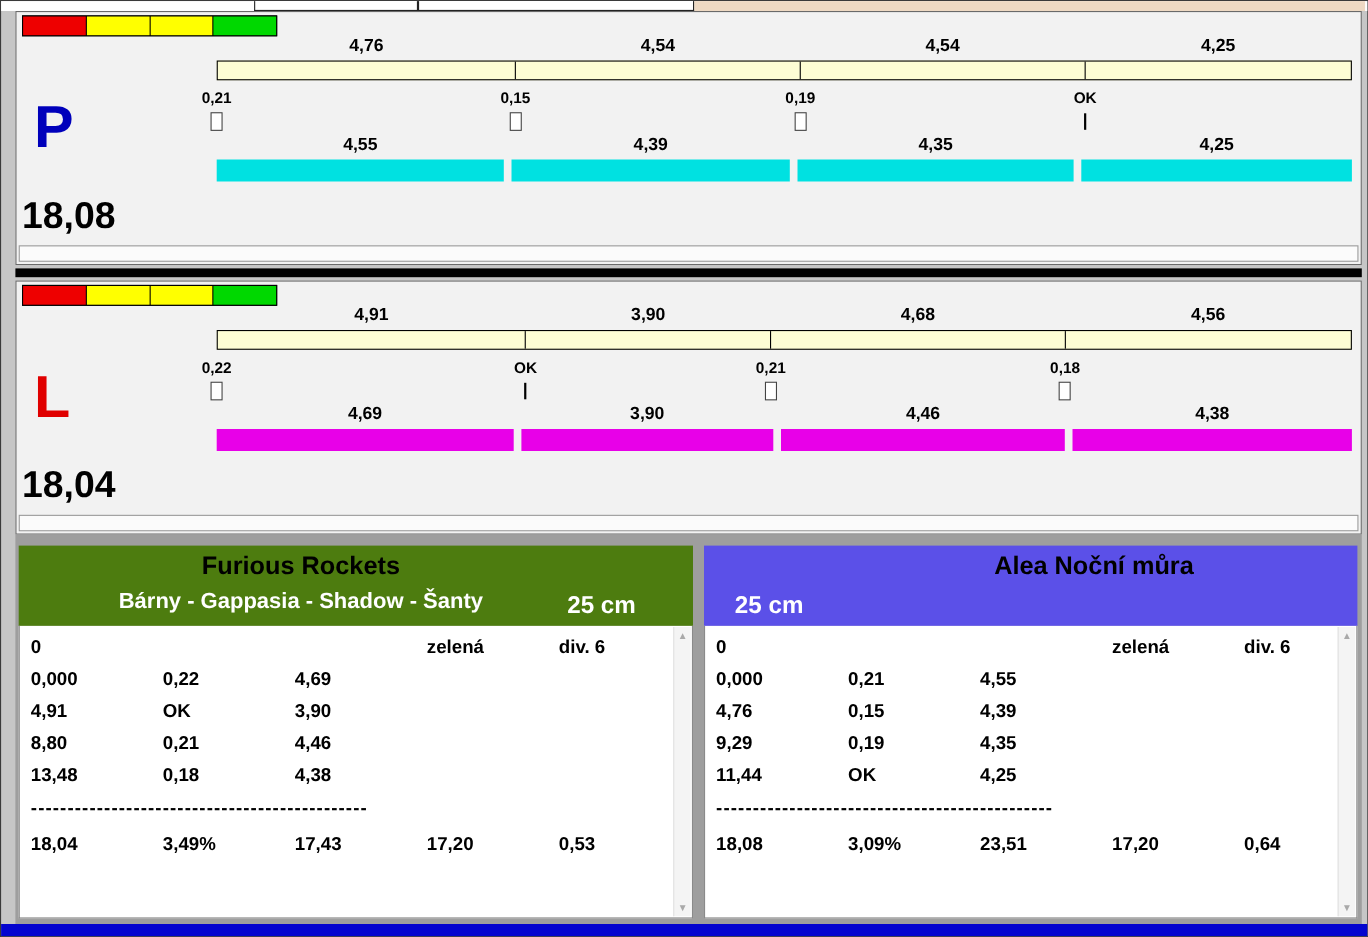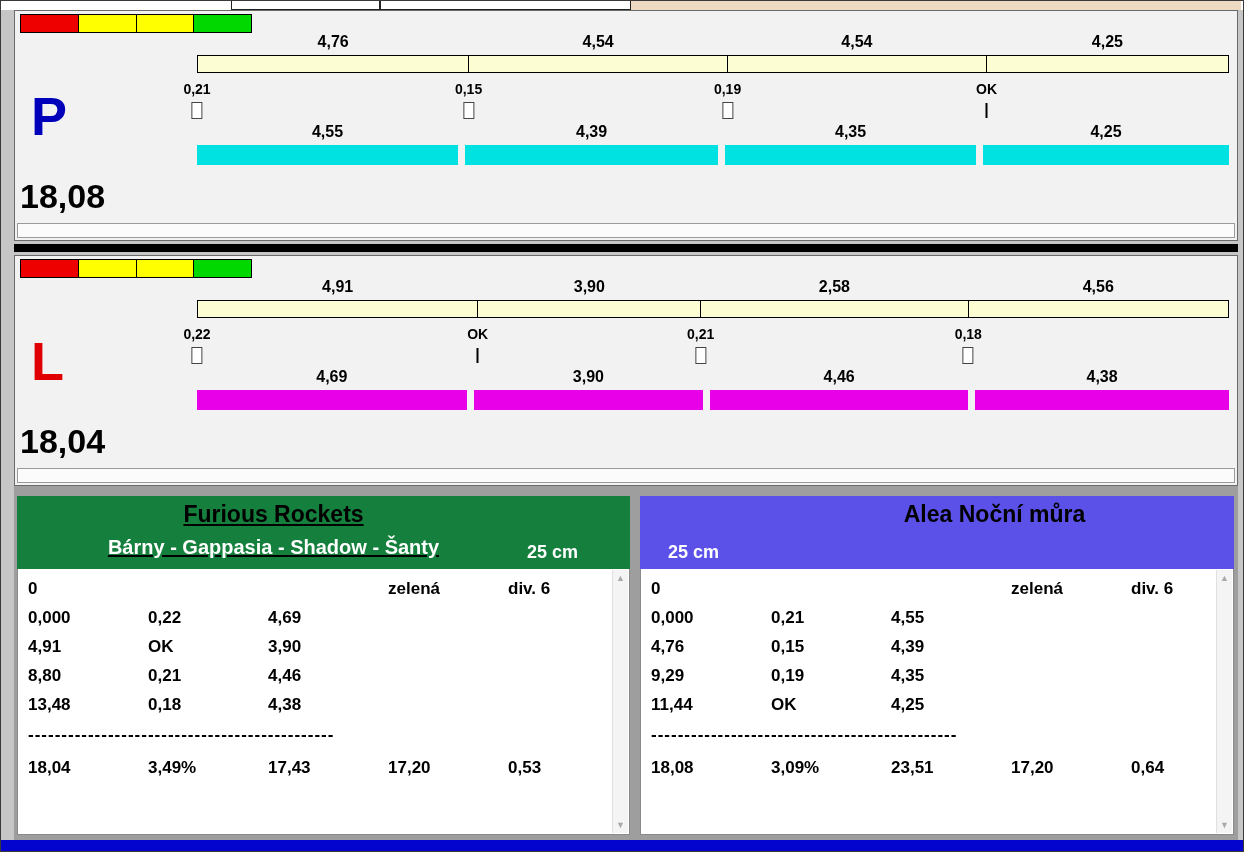--- a/index.html
+++ b/index.html
@@ -44,21 +44,21 @@
   
   .bottom-area { position:relative; height:355px; background:#9e9e9e; }
   .team-panel { position:absolute; top:10px; bottom:6px; display:flex; flex-direction:column; }
   .team-panel.left { left:3px; width:613px; }
   .team-panel.right { left:626px; right:4px; }
   .team-header { position:relative; height:73px; flex:none; }
   .team-title { text-align:center; font-size:23px; font-weight:bold; padding-top:5px; color:#000; }
   .team-dogs { text-align:center; font-size:20px; font-weight:bold; color:#fff; margin-top:8px; }
   .left .team-title, .left .team-dogs { padding-right:100px; }
   .right .team-title, .right .team-dogs { padding-left:115px; }
-  .team-height { position:absolute; bottom:6px; font-size:18px; font-weight:bold; color:#fff; }
+  .team-height { position:absolute; bottom:6px; font-size:22px; font-weight:bold; color:#fff; }
   .left .team-height { right:52px; }
   .right .team-height { left:28px; }
   .team-table { flex:1; background:#fff; border:1px solid #8a8a8a; border-top:none; position:relative; padding:5px 26px 0 10px; overflow:hidden; }
   .t-row { display:grid; grid-template-columns:120px 120px 120px 120px 1fr; height:29px; align-items:center; font-size:17px; font-weight:bold; color:#000; }
   .t-row span { white-space:nowrap; }
   .t-sep { font-size:17px; font-weight:bold; white-space:nowrap; overflow:hidden; width:372px; height:20px; margin:6px 0 8px; letter-spacing:1px; }
   .scrollbar { position:absolute; top:1px; right:1px; bottom:1px; width:16px; background:#f4f4f4; border-left:1px solid #e0e0e0; }
   .sb-arrow { position:absolute; left:0; right:0; height:16px; color:#a9a9a9; font-size:9px; text-align:center; line-height:16px; }
   .sb-arrow.up { top:0; }
   .sb-arrow.down { bottom:0; }
@@ -155,21 +155,21 @@
       <div class="lane-letter" style="color: rgb(224, 0, 0);">L</div>
       <div class="bars">
         <div class="cream-bar">
             <div class="cream-seg" style="flex-grow: 4.91;">
               <span class="seg-value">4,91</span>
             </div>
             <div class="cream-seg" style="flex-grow: 3.9;">
               <span class="seg-value">3,90</span>
             </div>
             <div class="cream-seg" style="flex-grow: 4.68;">
-              <span class="seg-value">2,58</span>
+              <span class="seg-value">4,68</span>
             </div>
             <div class="cream-seg" style="flex-grow: 4.56;">
               <span class="seg-value">4,56</span>
             </div>
           </div>
         <div class="markers">
             <div class="marker" style="left: 0%;">
               <span class="mk-label">0,22</span>
               <div class="mk-box"></div>
             </div>
@@ -205,21 +205,21 @@
             </div>
           </div>
       </div>
       <div class="lane-total">18,04</div>
       <div class="empty-strip"></div>
     </section>
 
     <div class="bottom-area">
 
       <div class="team-panel left">
-        <div class="team-header" style="background: #15803d; text-decoration: underline;">
+        <div class="team-header" style="background: #4d7c0f;">
           <div class="team-title">Furious Rockets</div>
           <div class="team-dogs">Bárny - Gappasia - Shadow - Šanty</div>
           <div class="team-height">25 cm</div>
         </div>
         <div class="team-table">
           <div class="table-body">
               <div class="t-row">
                 <span>0</span>
                 <span></span>
                 <span></span>

